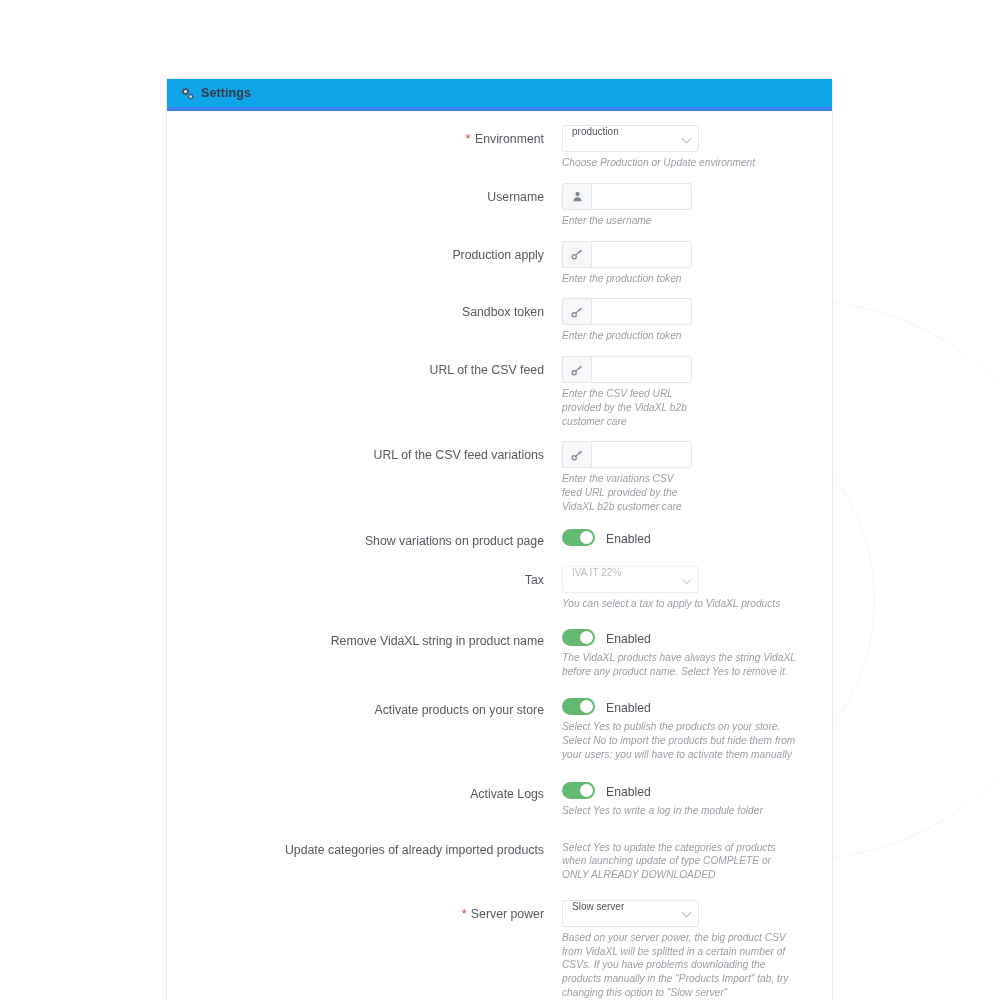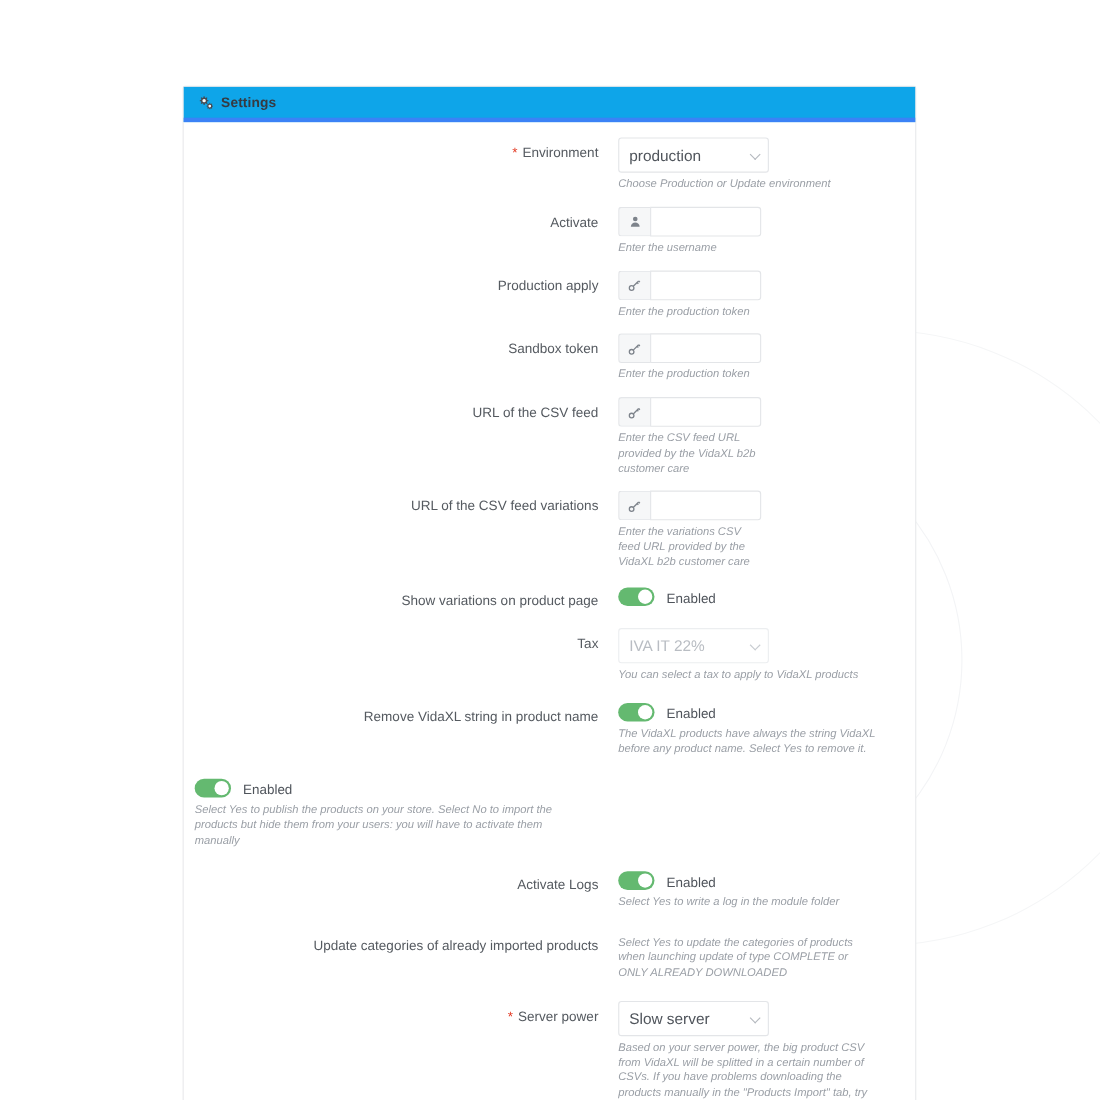--- a/index.html
+++ b/index.html
@@ -97,23 +97,23 @@
   .hint.narrow2 { max-width: 128px; }
 
   
   .sel {
     position: relative;
     width: 137px;
     height: 27px;
     border: 1px solid #e3e5e8;
     border-radius: 3px;
     background: #fff;
-    display: flex; align-items: center;
-    padding: 15px 9px;
-    font-size: 14px;
+    display: flex; align-items: flex-start;
+    padding: 0 9px;
+    font-size: 10px;
     color: #4f545b;
     cursor: pointer;
   }
   .sel.muted { color: #b9bdc3; border-color: #eceef0; }
   .sel .caret {
     position: absolute; right: 8px; top: 50%;
     width: 7px; height: 7px;
     margin-top: -4px;
     border-right: 1.4px solid #b4b8be;
     border-bottom: 1.4px solid #b4b8be;
@@ -201,21 +201,21 @@
         <div class="ctrl">
           <div class="sel">
             <span>production</span>
             <span class="caret"></span>
           </div>
           <div class="hint">Choose Production or Update environment</div>
         </div>
       </div>
 
       <div class="row">
-        <div class="label">Activate</div>
+        <div class="label">Username</div>
         <div class="ctrl">
           <div class="igroup">
             <span class="iaddon">
               <svg width="11" height="11" viewBox="0 0 11 11">
                   <g fill="#7d838b">
                     <circle cx="5.5" cy="3.1" r="2.1"></circle>
                     <path d="M1.5 10.2 C1.5 7.6 3.3 6.2 5.5 6.2 C7.7 6.2 9.5 7.6 9.5 10.2 Z"></path>
                   </g>
                 </svg>
             </span>
@@ -335,20 +335,21 @@
             <div class="toggle on">
                 <span class="knob"></span>
               </div>
             <span class="togtext">Enabled</span>
           </div>
           <div class="hint tog-hint">The VidaXL products have always the string VidaXL before any product name. Select Yes to remove it.</div>
         </div>
       </div>
 
       <div class="row" style="margin-top:18px;">
+        <div class="label">Activate products on your store</div>
         <div class="ctrl">
           <div class="togwrap">
             <div class="toggle on">
                 <span class="knob"></span>
               </div>
             <span class="togtext">Enabled</span>
           </div>
           <div class="hint tog-hint">Select Yes to publish the products on your store. Select No to import the products but hide them from your users: you will have to activate them manually</div>
         </div>
       </div>

